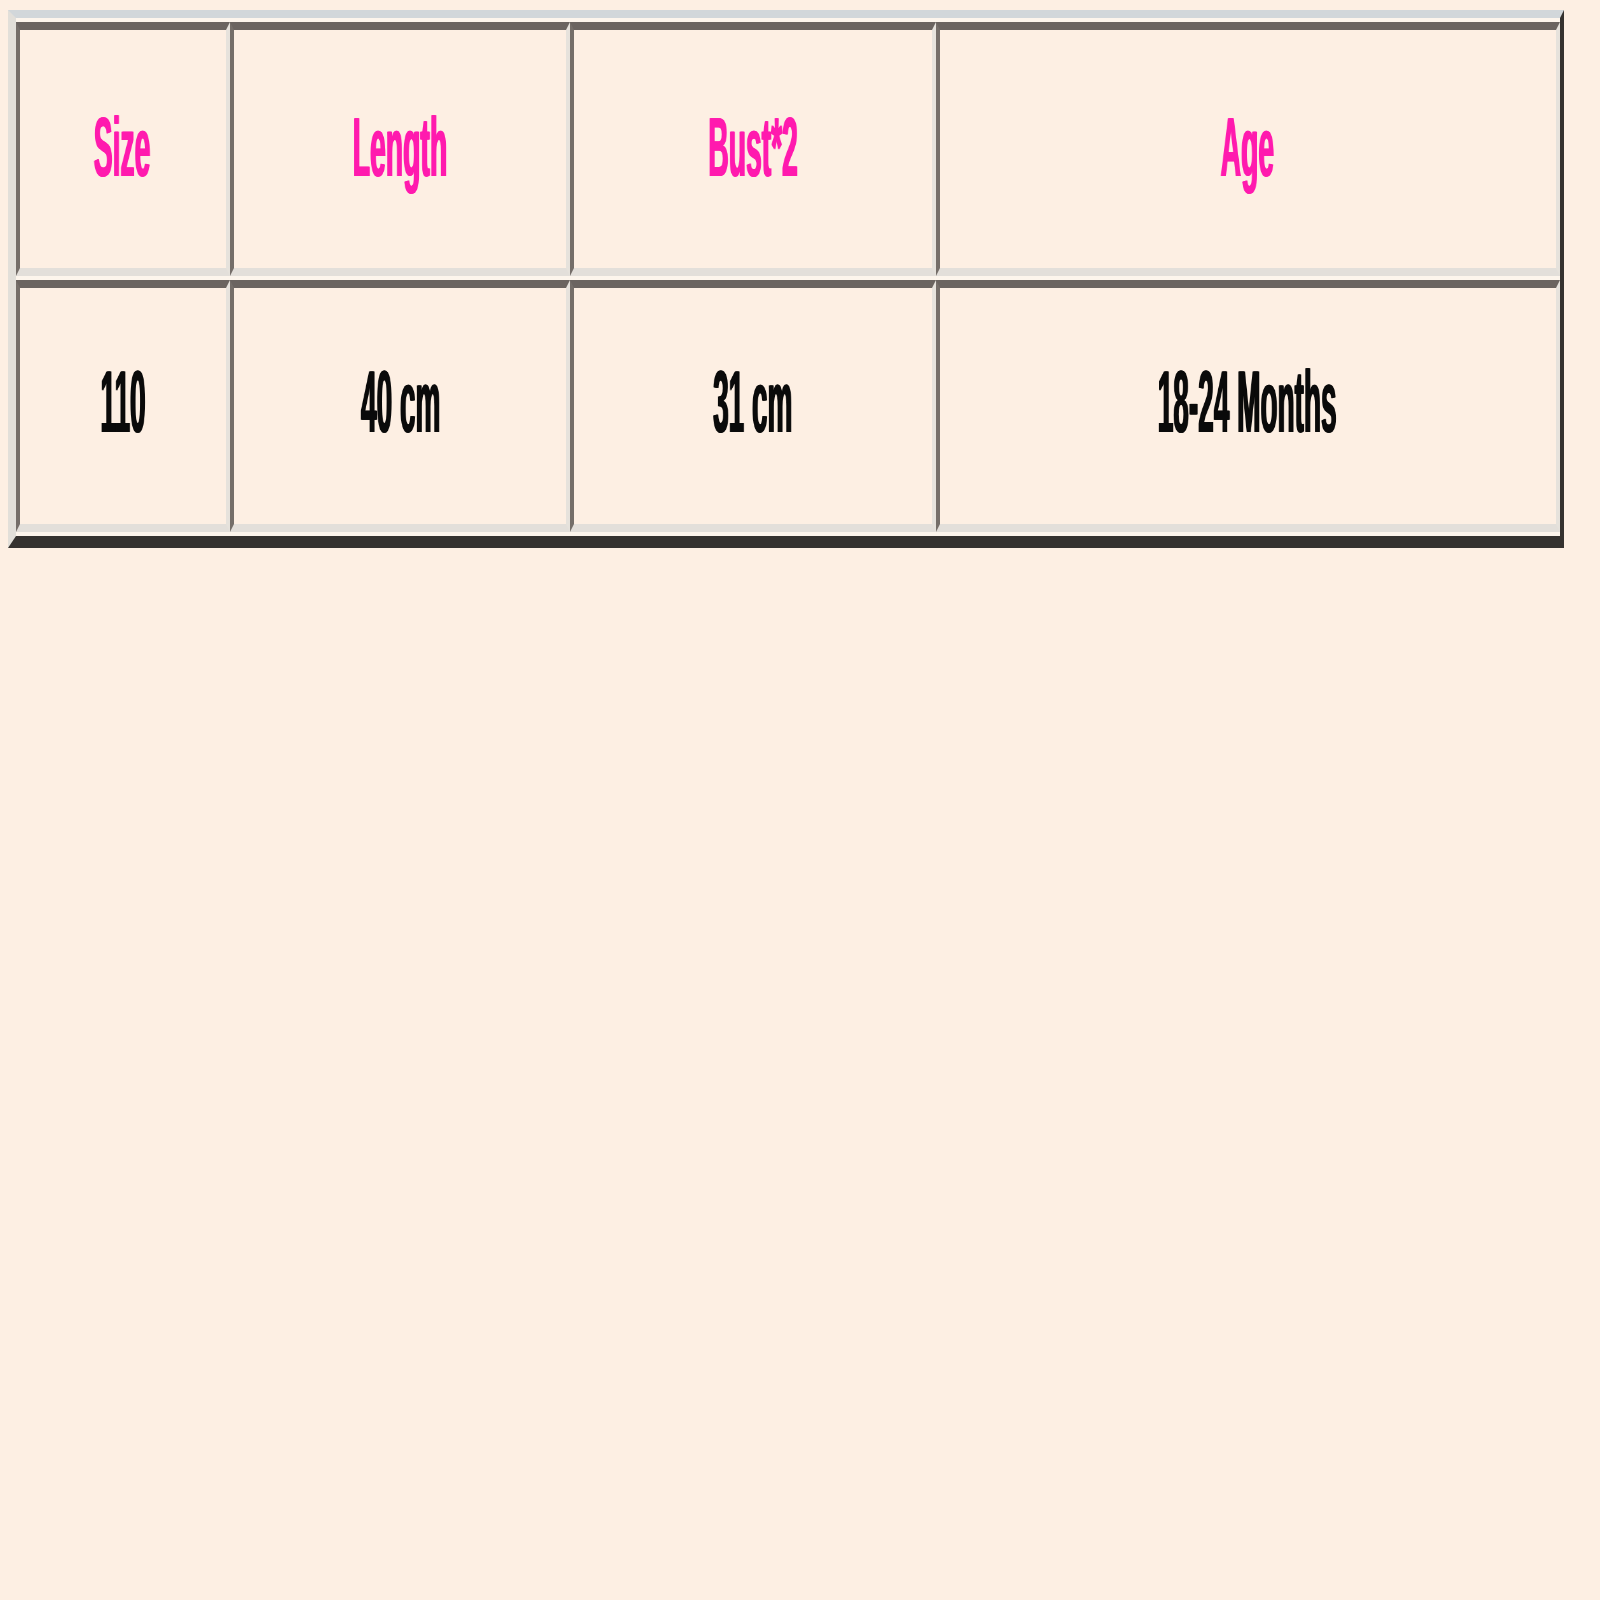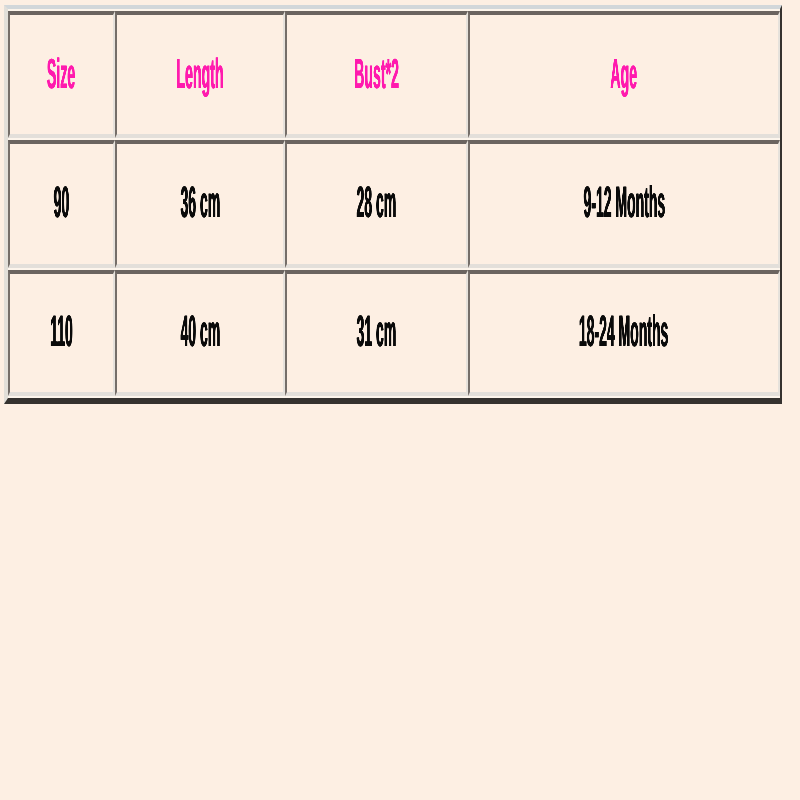--- a/index.html
+++ b/index.html
@@ -61,26 +61,20 @@
         <col style="width:183px">
         <col style="width:312px">
  </colgroup>
  <tbody>
   <tr class="hdr">
     <td><span class="txt">Size</span></td>
     <td><span class="txt">Length</span></td>
     <td><span class="txt">Bust*2</span></td>
     <td><span class="txt">Age</span></td>
   </tr>
-  <tr class="row r3">
-    <td><span class="txt">90</span></td>
-    <td><span class="txt">36 cm</span></td>
-    <td><span class="txt">28 cm</span></td>
-    <td><span class="txt">9-12 Months</span></td>
-  </tr>
   <tr class="row r5">
     <td><span class="txt">110</span></td>
     <td><span class="txt">40 cm</span></td>
     <td><span class="txt">31 cm</span></td>
     <td><span class="txt">18-24 Months</span></td>
   </tr>
  </tbody>
 </table>
 </div>
 

